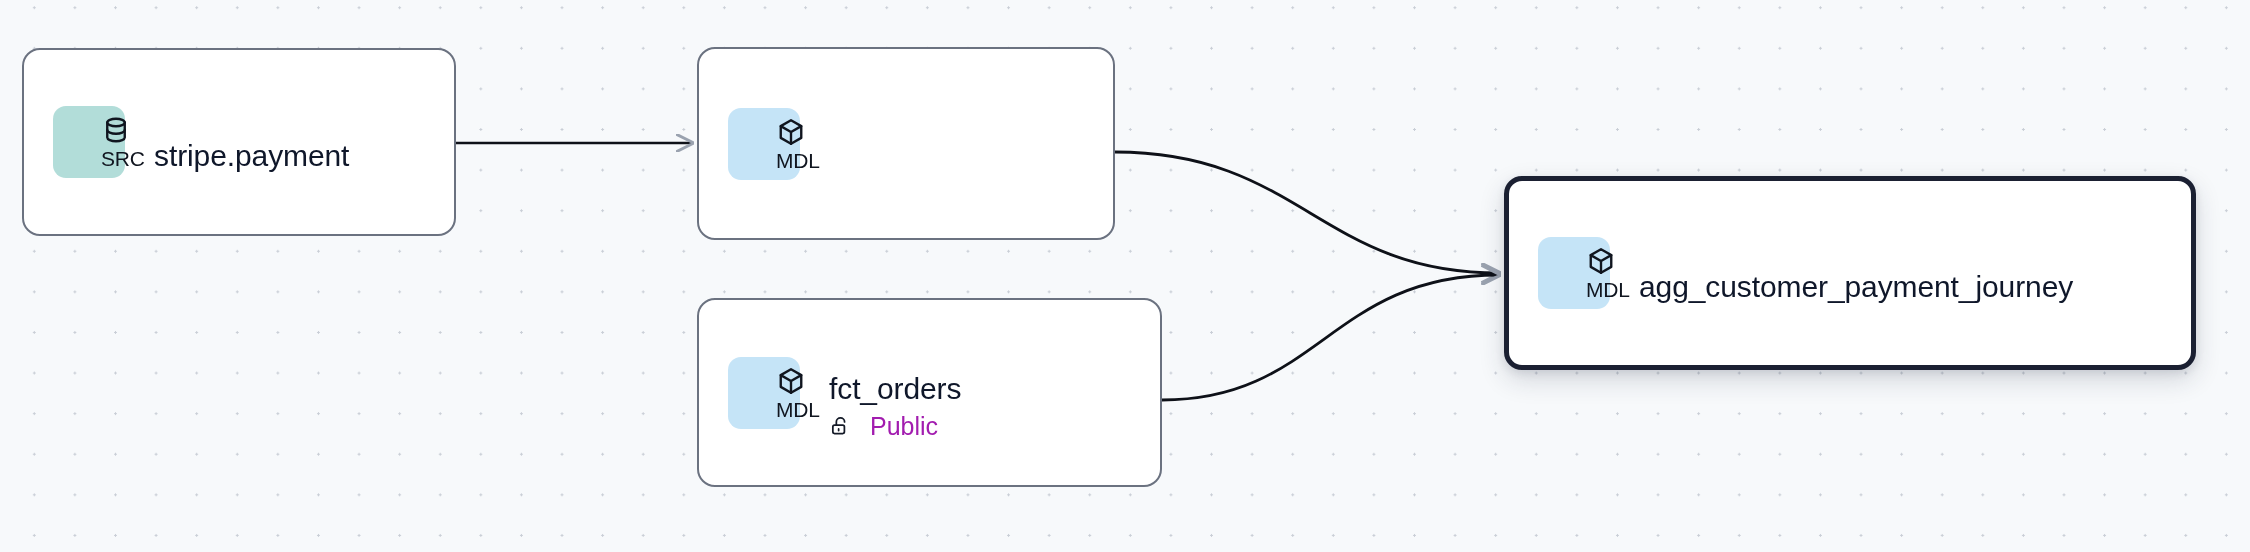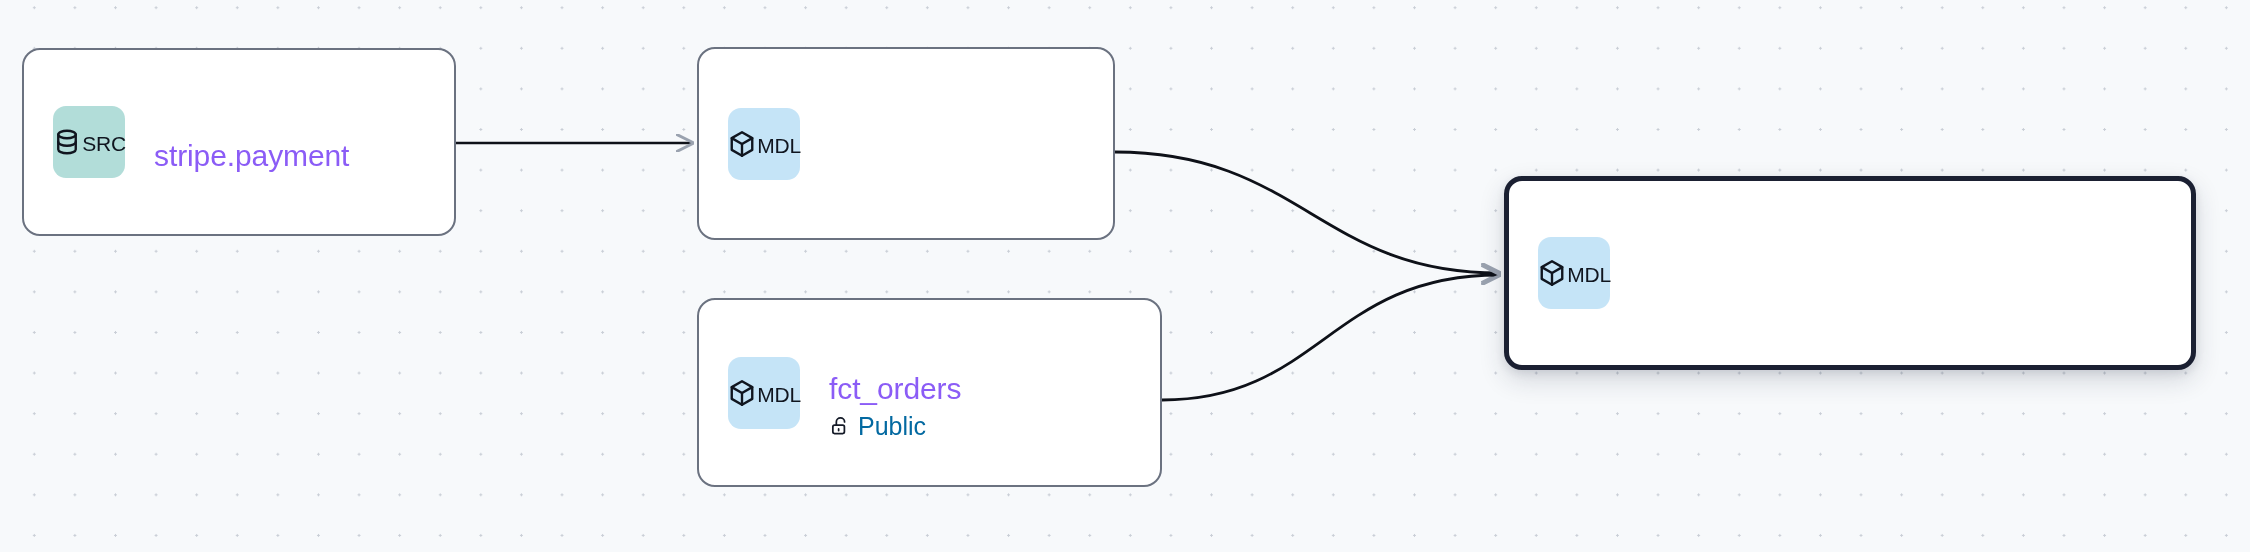--- a/index.html
+++ b/index.html
@@ -48,25 +48,25 @@
     box-shadow: 0 10px 26px rgba(30,40,60,0.16), 0 3px 8px rgba(30,40,60,0.10);
     z-index: 5;
   }
 
   .badge {
     box-sizing: border-box;
     width: 72px;
     height: 72px;
     border-radius: 13px;
     display: flex;
-    flex-direction: row;
-    align-items: center;
+    flex-direction: column;
     justify-content: center;
     flex: 0 0 auto;
     margin-left: 29px;
+    padding-left: 48px;
   }
   .badge svg { display: block; }
   .badge .badge-text {
     font-size: 21px;
     line-height: 1;
     color: #10151f;
     margin-top: 3px;
     letter-spacing: -0.2px;
     font-family: "Liberation Sans", sans-serif;
   }
@@ -74,33 +74,33 @@
   .node-body {
     margin-left: 29px;
     display: flex;
     flex-direction: column;
     justify-content: center;
     min-width: 0;
   }
   .node-title {
     font-size: 30px;
     line-height: 1.16;
-    color: #8b5cf6;
+    color: #0f172a;
     white-space: nowrap;
     letter-spacing: -0.1px;
     margin-top: 28px;
   }
   .node-sub {
     display: flex;
     align-items: center;
-    gap: 7px;
+    gap: 19px;
     margin-top: 5px;
     font-size: 25px;
     line-height: 1.15;
-    color: #0369a1;
+    color: #a21caf;
     white-space: nowrap;
   }
   .node-sub svg { display: block; flex: 0 0 auto; }
 
   
   #node-stripe-payment { left: 22px;   top: 48px;  width: 434px; height: 188px; }
   #node-stg-payments   { left: 697px;  top: 47px;  width: 418px; height: 193px; }
   #node-fct-orders     { left: 697px;  top: 298px; width: 465px; height: 189px; }
   #node-agg-journey    { left: 1504px; top: 176px; width: 692px; height: 194px; }
 </style>
@@ -182,15 +182,18 @@
     <div class="badge" style="background:#c5e4f7">
       <span>
         <svg width="30" height="30" viewBox="0 0 24 24" fill="none" stroke="#10151f" stroke-width="1.9" stroke-linecap="round" stroke-linejoin="round">
           <path d="M12 2.6 L20.2 7.3 L20.2 16.7 L12 21.4 L3.8 16.7 L3.8 7.3 Z"></path>
           <path d="M3.8 7.3 L12 12 L20.2 7.3"></path>
           <path d="M12 12 L12 21.4"></path>
         </svg>
       </span>
       <span class="badge-text">MDL</span>
     </div>
+    <div class="node-body">
+      <div class="node-title">agg_customer_payment_journey</div>
+    </div>
   </div>
 
 </div>
 
 </body></html>

